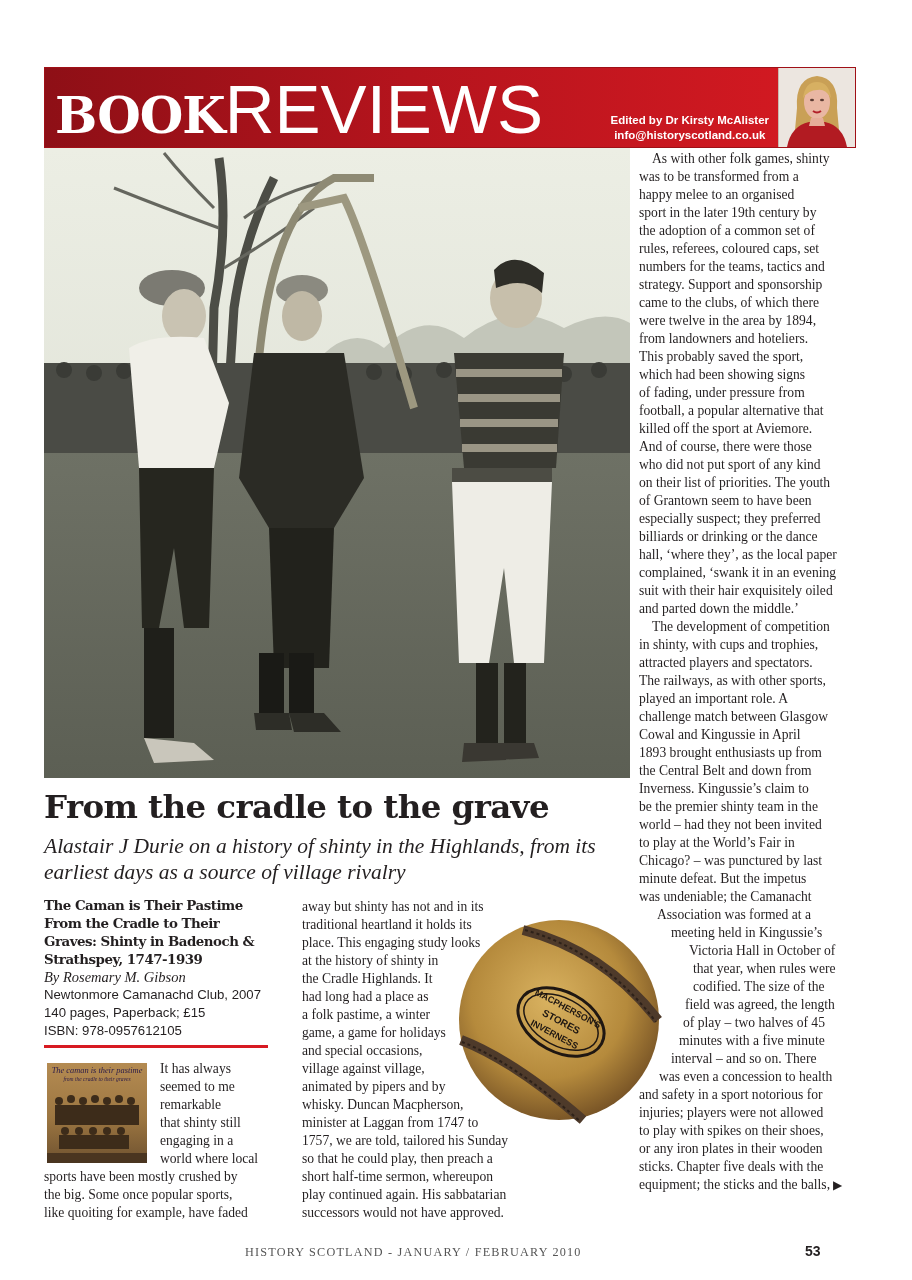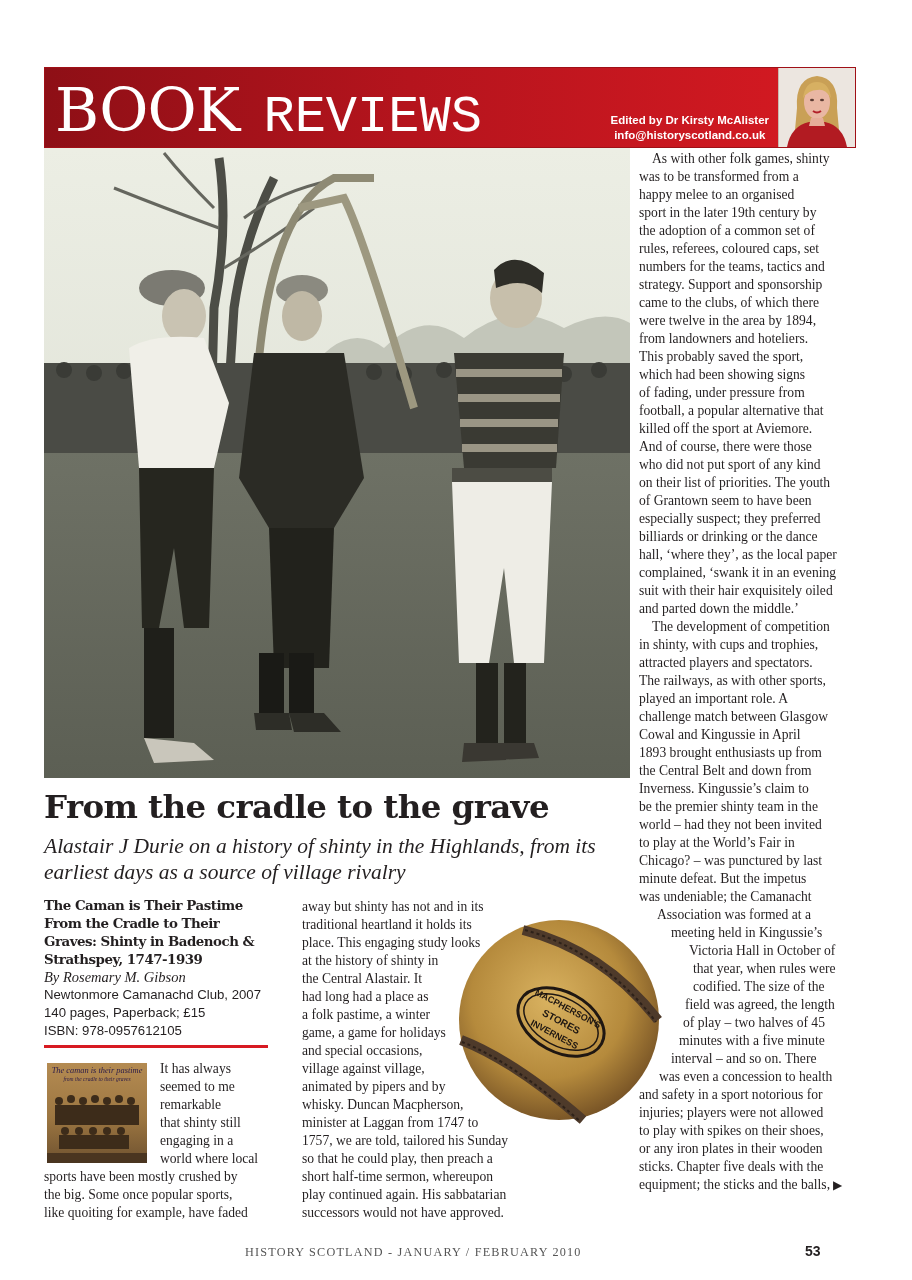--- a/index.html
+++ b/index.html
@@ -2,22 +2,22 @@
 <html><head>
 <meta charset="utf-8">
 <style>
   html,body{margin:0;padding:0;}
   body{width:912px;height:1280px;background:#ffffff;position:relative;overflow:hidden;font-family:"DejaVu Serif",serif;color:#231f20;}
   .abs{position:absolute;}
 
   
   #banner{left:44px;top:67px;width:812px;height:81px;background:linear-gradient(90deg,#8e0f16 0%,#b5141d 45%,#d71a22 100%);box-sizing:border-box;border:1px solid #a01017;}
   #banner-title{left:10px;top:12px;height:60px;line-height:60px;color:#fff;white-space:nowrap;}
-  #banner-title .bold{font-family:"DejaVu Serif",serif;font-weight:normal;font-size:60px;letter-spacing:-1px;}
-  #banner-title .thin{font-family:Liberation Mono, monospace;font-weight:normal;font-size:52px;letter-spacing:0px;margin-left:24px;}
+  #banner-title .bold{font-family:"DejaVu Serif",serif;font-weight:bold;font-size:50px;letter-spacing:-1px;}
+  #banner-title .thin{font-family:Liberation Sans, sans-serif;font-weight:normal;font-size:69px;letter-spacing:0px;}
   #editor{right:86px;top:45px;text-align:center;color:#fff;font-family:"Liberation Sans",sans-serif;font-weight:bold;font-size:11.5px;line-height:15px;}
   #portrait{right:0;top:0;width:76px;height:79px;background:linear-gradient(180deg,#efe9e4 0%,#e3dcd6 100%);overflow:hidden;border-left:1px solid #c9b9b0;}
 
   
   #photo{left:44px;top:148px;width:586px;height:630px;overflow:hidden;background:#9a9b8f;}
 
   
   .col{font-family:"Liberation Serif",serif;font-size:13.6px;line-height:18px;color:#231f20;}
   #rightcol{left:639px;top:150px;width:218px;}
   .line{white-space:nowrap;display:block;}
@@ -198,21 +198,21 @@
   <span class="line">sports have been mostly crushed by</span>
   <span class="line">the big. Some once popular sports,</span>
   <span class="line">like quoiting for example, have faded</span>
 </div>
 
 <div id="col2" class="abs col">
   <span class="line">away but shinty has not and in its</span>
   <span class="line">traditional heartland it holds its</span>
   <span class="line">place. This engaging study looks</span>
   <span class="line">at the history of shinty in</span>
-  <span class="line">the Central Alastair. It</span>
+  <span class="line">the Cradle Highlands. It</span>
   <span class="line">had long had a place as</span>
   <span class="line">a folk pastime, a winter</span>
   <span class="line">game, a game for holidays</span>
   <span class="line">and special occasions,</span>
   <span class="line">village against village,</span>
   <span class="line">animated by pipers and by</span>
   <span class="line">whisky. Duncan Macpherson,</span>
   <span class="line">minister at Laggan from 1747 to</span>
   <span class="line">1757, we are told, tailored his Sunday</span>
   <span class="line">so that he could play, then preach a</span>

